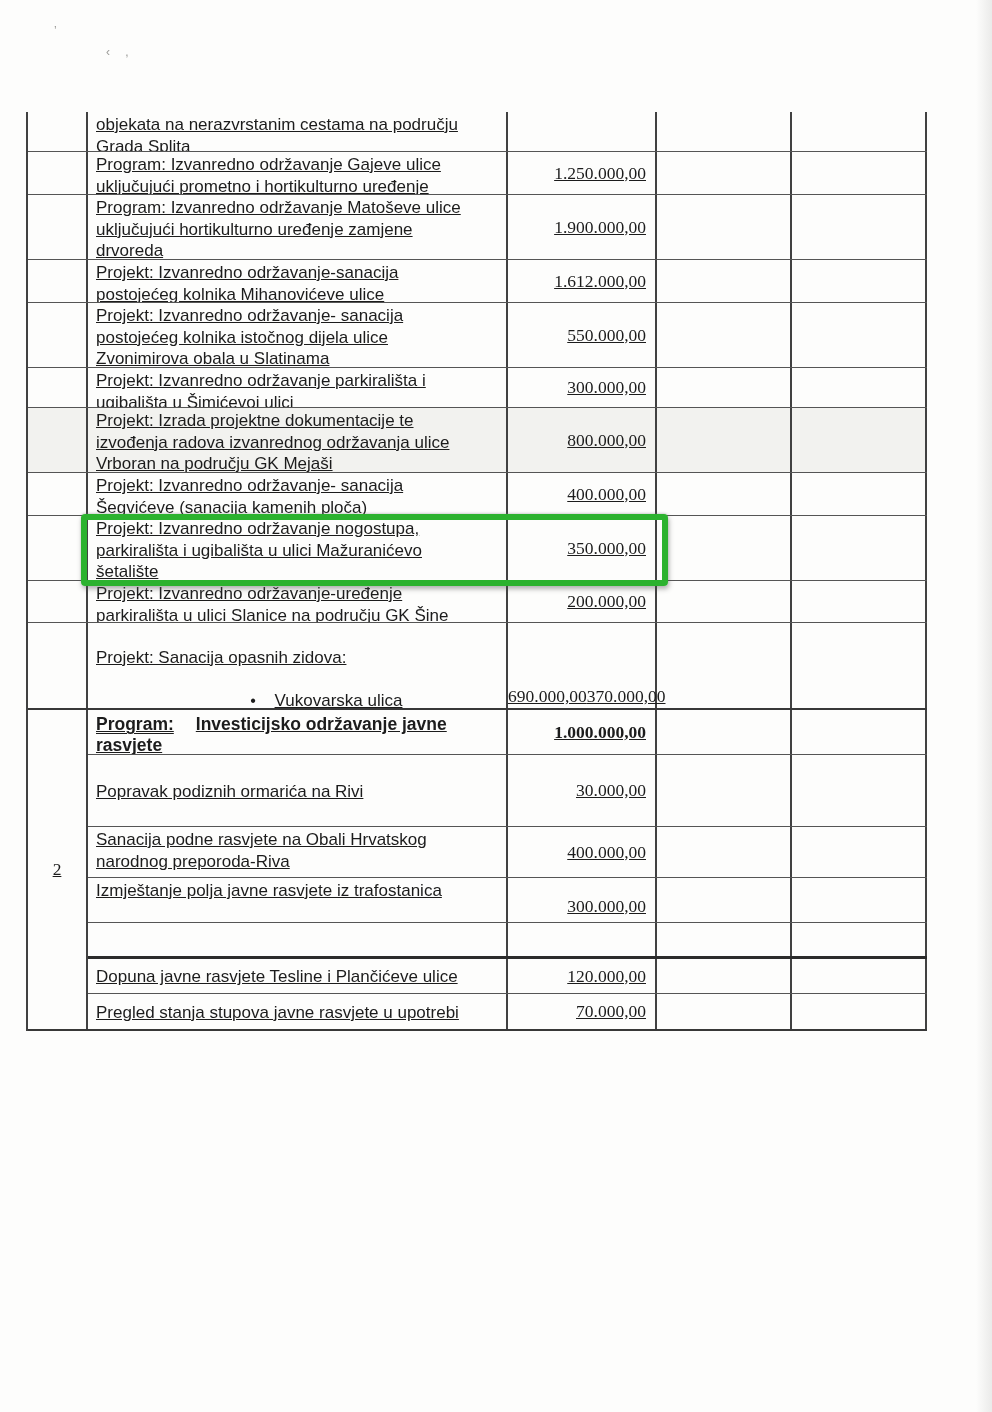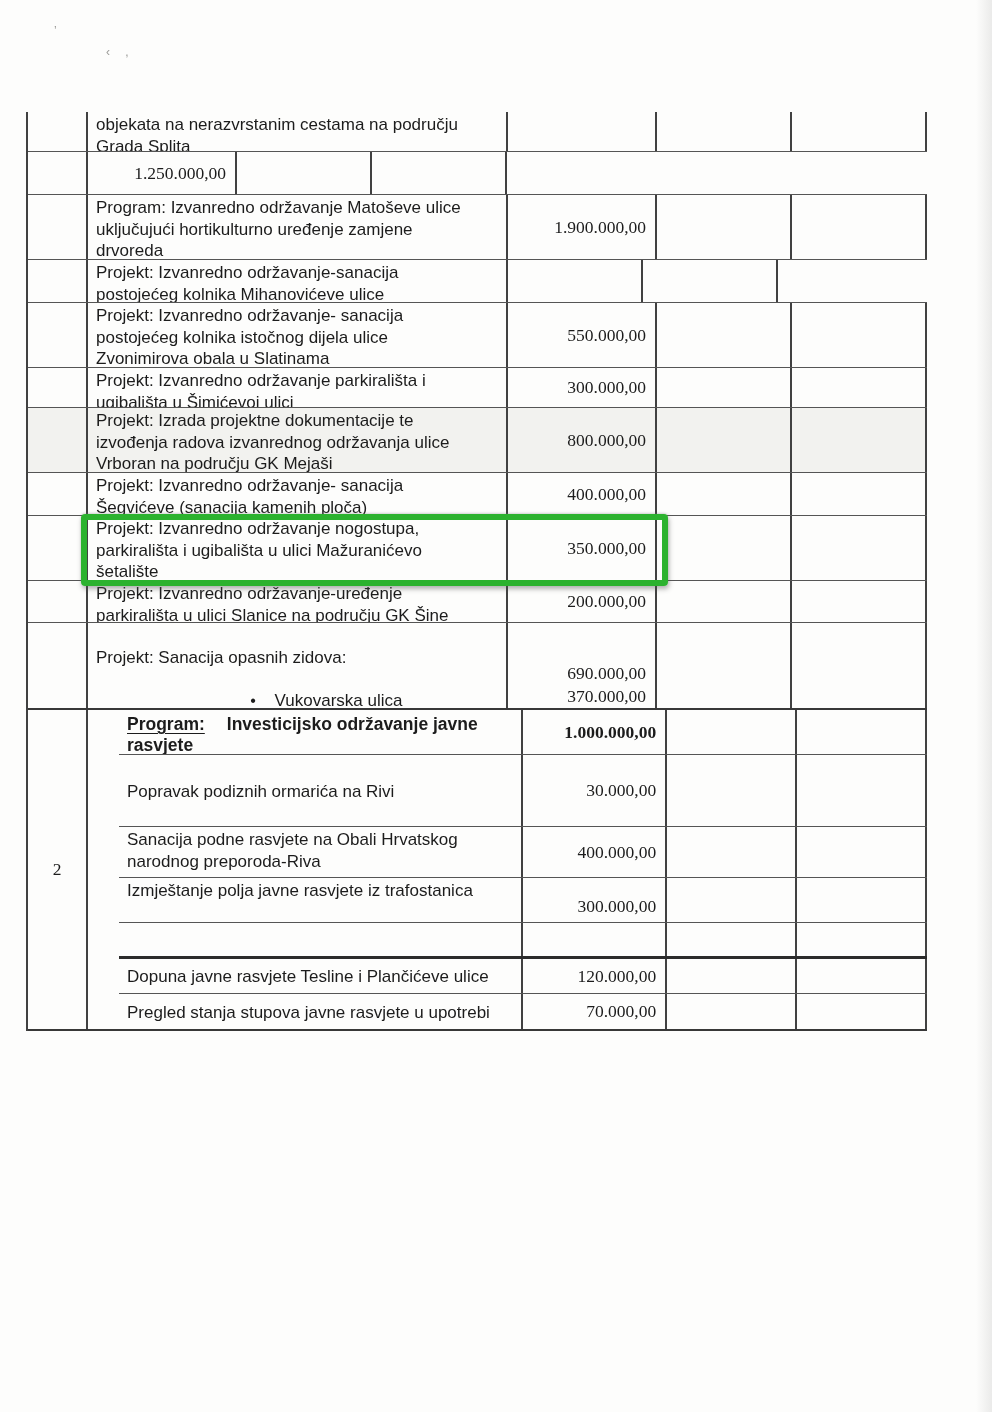--- a/index.html
+++ b/index.html
@@ -14,20 +14,21 @@
     background:linear-gradient(to right, rgba(255,255,255,0), rgba(110,110,110,0.13));
   }
   .speck { position:absolute; color:#9a9a97; font-size:12px; letter-spacing:6px; }
   .speck1 { left:54px; top:24px; }
   .speck2 { left:106px; top:45px; }
 
   
   .doc-table {
     position:absolute; left:26px; top:112px; width:901px;
     border-left:2px solid #414141;
+    text-decoration:underline;
   }
   .row { display:flex; border-bottom:1.5px solid #555; }
   .cell { border-right:2px solid #414141; height:100%; }
   .num  { width:60px; }
   .desc {
     width:420px; padding:2px 2px 0 8px;
     font-size:17px; line-height:21.5px; white-space:pre-line; overflow:hidden;
   }
   .amt {
     width:149px; display:flex; align-items:center; justify-content:flex-end;
@@ -40,30 +41,30 @@
   .vcenter { display:flex; align-items:center; white-space:normal; }
   .hl { background:#f2f2ef; }
 
   
   .sectionB { display:flex; border-top:2px solid #383838; border-bottom:2px solid #383838; }
   .numcol {
     width:60px; border-right:2px solid #414141;
     display:flex; align-items:center; justify-content:center;
     font-family:"Liberation Serif", serif; font-size:17.5px;
   }
-  .rowsB { display:flex; flex-direction:column; width:839px;padding-left:31px; }
+  .rowsB { display:flex; flex-direction:column; width:839px; }
   .rowsB .row:last-child { border-bottom:none; }
   .rowsB .desc { width:420px; }
   .thick { border-bottom:3px solid #2b2b2b; }
 
   
   .bullet-line { padding-left:34px;text-align:center; }
   .bullet-dot { display:inline-block; width:43px; font-size:16px; }
   .amt-stack {
-    flex-direction:column; align-items:flex-end; justify-content:flex-end;
+    align-items:flex-end; justify-content:flex-start;
     padding-top:8px; line-height:23px;
   }
 
   
   .prog-desc { font-weight:bold; font-size:17.5px; line-height:21px; padding-top:4px; white-space:normal; }
   .prog-label { text-decoration:underline; text-underline-offset:3px; margin-right:22px; }
   .b-amt { font-weight:bold; }
   .u2 { text-decoration:underline; text-underline-offset:3px; }
 
   
@@ -90,39 +91,42 @@
 Grada Splita</div>
       <div class="cell amt"></div>
       <div class="cell c4"></div>
       <div class="cell c5"></div>
     </div>
 
 
 
     <div class="row rowA" style="height:43px">
       <div class="cell num"></div>
+      <div class="cell desc">Program: Izvanredno održavanje Gajeve ulice
+uključujući prometno i hortikulturno uređenje</div>
       <div class="cell amt">1.250.000,00</div>
       <div class="cell c4"></div>
       <div class="cell c5"></div>
     </div>
 
     <div class="row rowA" style="height:65px">
       <div class="cell num"></div>
       <div class="cell desc">Program: Izvanredno održavanje Matoševe ulice
 uključujući hortikulturno uređenje zamjene
 drvoreda</div>
       <div class="cell amt">1.900.000,00</div>
       <div class="cell c4"></div>
       <div class="cell c5"></div>
     </div>
 
     <div class="row rowA" style="height:43px">
       <div class="cell num"></div>
       <div class="cell desc">Projekt: Izvanredno održavanje-sanacija
 postojećeg kolnika Mihanovićeve ulice</div>
+      <div class="cell amt">1.612.000,00</div>
       <div class="cell c4"></div>
       <div class="cell c5"></div>
     </div>
 
     <div class="row rowA" style="height:65px">
       <div class="cell num"></div>
       <div class="cell desc">Projekt: Izvanredno održavanje- sanacija
 postojećeg kolnika istočnog dijela ulice
 Zvonimirova obala u Slatinama</div>
       <div class="cell amt">550.000,00</div>

